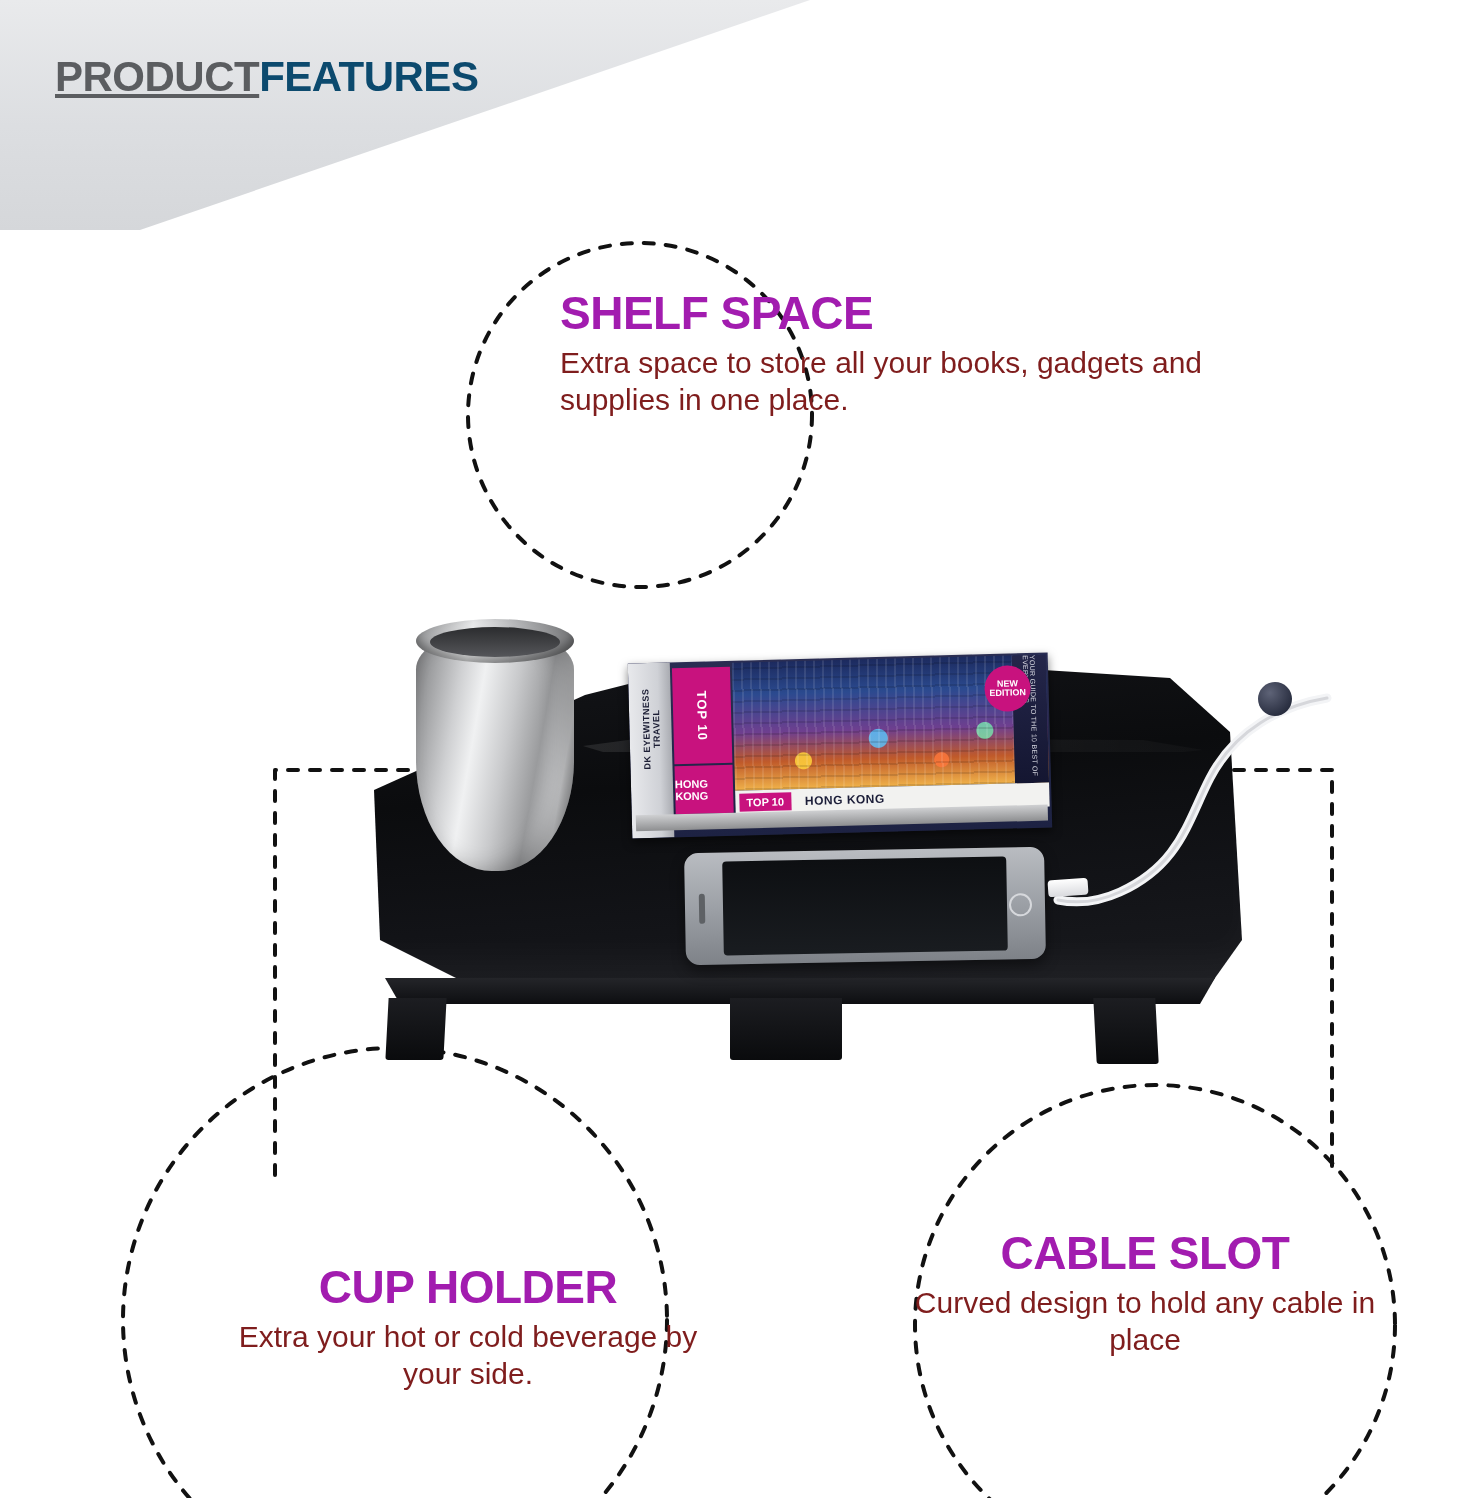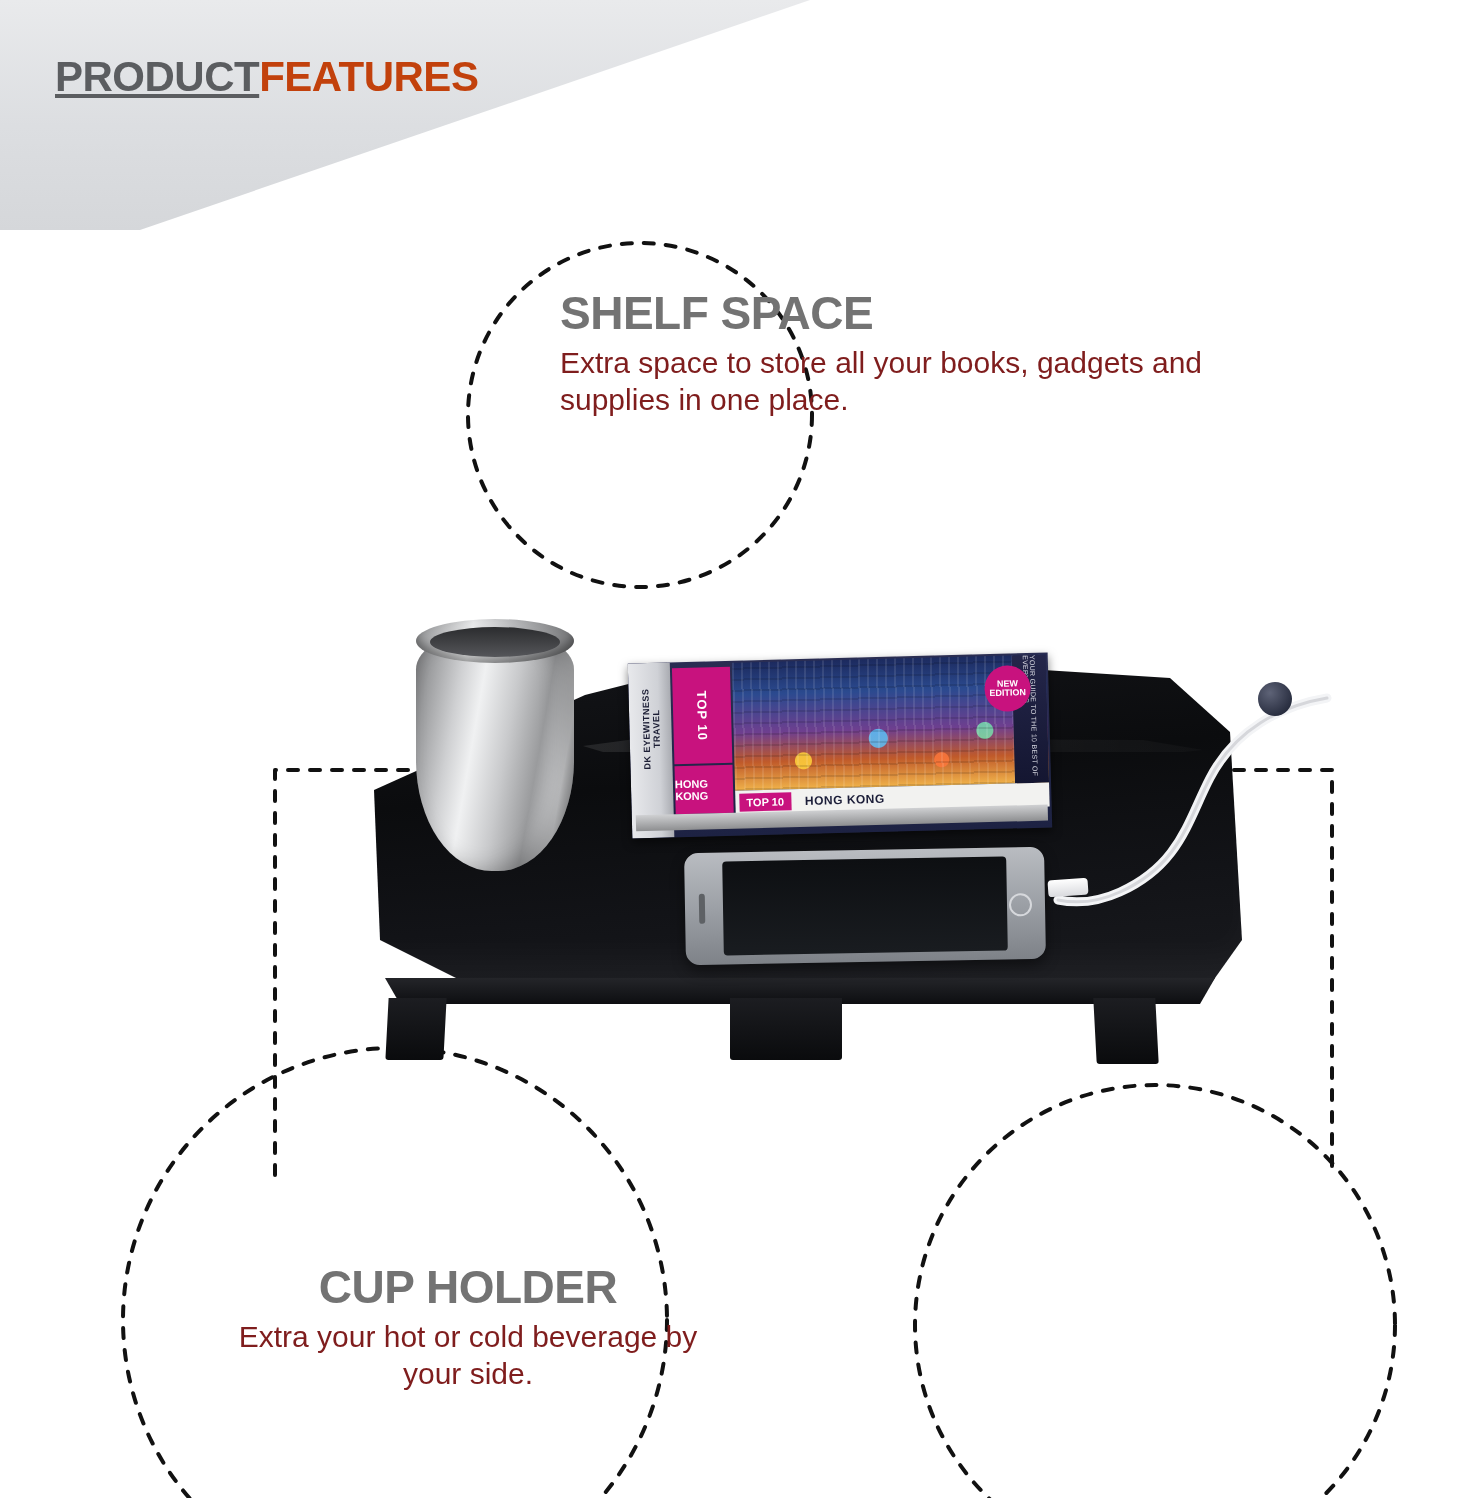--- a/index.html
+++ b/index.html
@@ -34,21 +34,21 @@
     position: absolute;
     top: 56px;
     left: 55px;
     font-size: 42px;
     font-weight: bold;
     letter-spacing: -0.5px;
     white-space: nowrap;
     line-height: 1;
   }
   .header-title .word-a { color: #5b5d60; text-decoration: underline; }
-  .header-title .word-b { color: #c2410c; }
+  .header-title .word-b { color: #0c4a6e; }
 
   
   .photo-stage {
     position: absolute;
     left: 330px;
     top: 600px;
     width: 960px;
     height: 500px;
   }
 
@@ -359,21 +359,21 @@
     background: radial-gradient(circle at 35% 32%, #5e6377, #2b3042 70%, #1b1f2c);
   }
 
   
   .callout {
     position: absolute;
   }
   .callout-title {
     font-size: 46px;
     font-weight: bold;
-    color: #737373;
+    color: #a21caf;
     letter-spacing: -0.5px;
     line-height: 1.02;
     margin: 0 0 8px 0;
     white-space: nowrap;
   }
   .callout-body {
     font-size: 30px;
     color: #7f1d1d;
     line-height: 1.22;
     margin: 0;
@@ -462,14 +462,18 @@
   <div class="callout callout-shelf">
     <h2 class="callout-title">SHELF SPACE</h2>
     <p class="callout-body">Extra space to store all your books, gadgets and supplies in one place.</p>
   </div>
 
   <div class="callout callout-cup">
     <h2 class="callout-title">CUP HOLDER</h2>
     <p class="callout-body">Extra your hot or cold beverage by your side.</p>
   </div>
 
+  <div class="callout callout-cable">
+    <h2 class="callout-title">CABLE SLOT</h2>
+    <p class="callout-body">Curved design to hold any cable in place</p>
+  </div>
 
 </div>
 
 </body></html>

